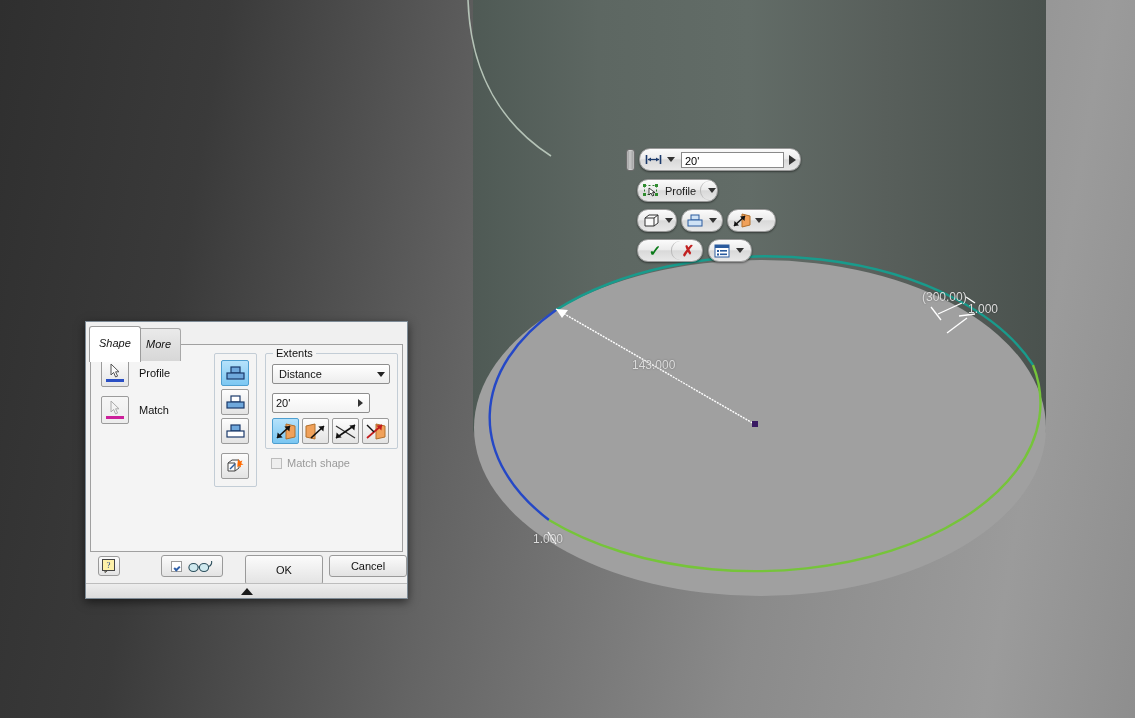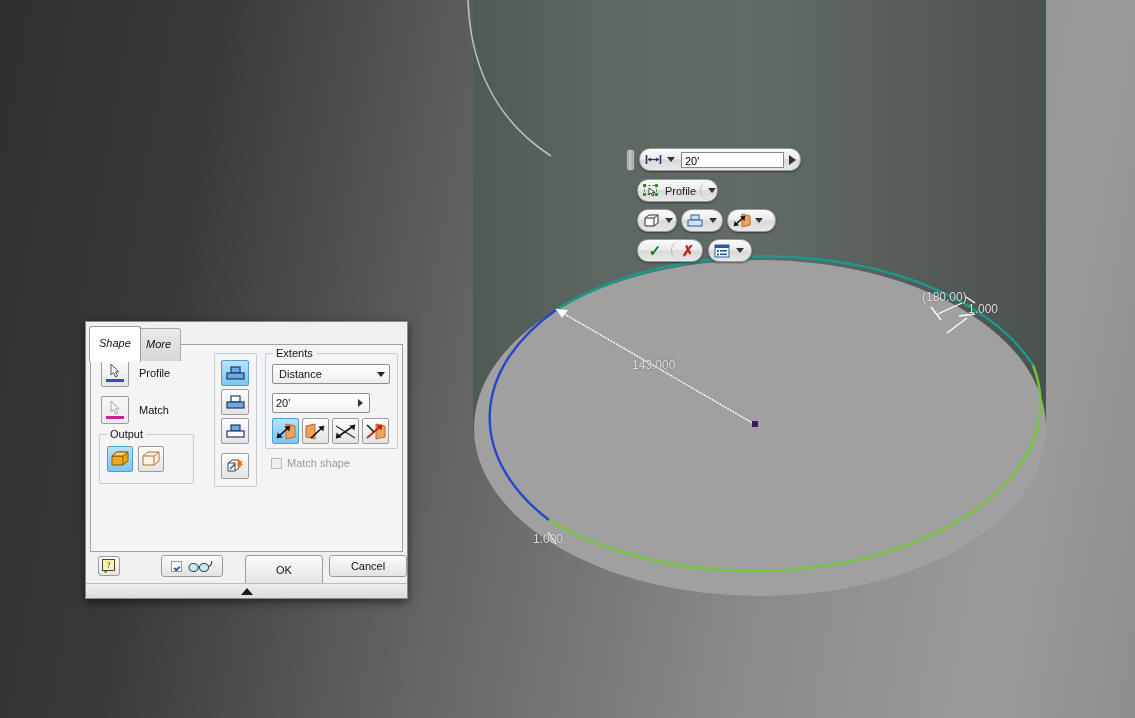--- a/index.html
+++ b/index.html
@@ -216,21 +216,21 @@
       <path d="M 947,333 L 967,318"></path>
       <path d="M 959,316 L 975,314"></path>
     </g>
 
     <g stroke="#ffffff" stroke-width="1.3" fill="none">
       <path d="M 548,532 L 556,544"></path>
     </g>
   </svg>
 
   <div class="dimtext" style="left:632px;top:358px;">143.000</div>
-  <div class="dimtext" style="left:922px;top:290px;">(180.00)</div>
+  <div class="dimtext" style="left:922px;top:290px;">(300.00)</div>
   <div class="dimtext" style="left:968px;top:302px;">1.000</div>
   <div class="dimtext" style="left:533px;top:532px;">1.000</div>
 
   <div id="mini-toolbar">
 
     <div class="mt-row" style="left:0;top:0;">
       <div class="mt-grip"></div>
       <div class="mt-pill" style="margin-left:4px;width:158px;">
         <div class="mt-btn">
           <svg width="17" height="11" viewBox="0 0 17 11">
@@ -349,40 +349,20 @@
       <div class="sel-row" style="position:absolute;left:10px;top:51px;">
         <div class="sel-btn" style="background:linear-gradient(180deg,#f6f6f6,#ececec);">
           <svg width="20" height="17" viewBox="0 0 20 17" style="position:absolute;left:3px;top:2px;">
             <path d="M6,2 L6,13 L8.6,10.4 L10.6,15 L12.6,14.1 L10.6,9.8 L14,9.8 Z" fill="#f3f3f3" stroke="#aaa" stroke-width="1"></path>
           </svg>
           <div class="underline" style="background:#cc1f9a;"></div>
         </div>
         <span class="sel-label">Match</span>
       </div>
 
-      <div class="group" style="left:8px;top:89px;width:93px;height:48px;">
-        <span class="group-title">Output</span>
-        <div style="position:absolute;left:7px;top:11px;display:flex;gap:5px;">
-          <div class="sq-btn sel">
-            <svg width="18" height="16" viewBox="0 0 18 16">
-              <path d="M1,5 L6,1 L17,1 L17,10 L12,14 L1,14 Z" fill="#f0a81f" stroke="#8a5a08" stroke-width="1"></path>
-              <path d="M1,5 L12,5 L12,14" fill="none" stroke="#8a5a08" stroke-width="1"></path>
-              <path d="M12,5 L17,1" fill="none" stroke="#8a5a08" stroke-width="1"></path>
-              <path d="M1,5 L6,1 L17,1 L12,5 Z" fill="#f8d37a" stroke="#8a5a08" stroke-width="1"></path>
-            </svg>
-          </div>
-          <div class="sq-btn">
-            <svg width="18" height="16" viewBox="0 0 18 16">
-              <path d="M1,5 L6,1 L17,1 L17,10 L12,14 L1,14 Z" fill="#fdf3e4" stroke="#b2702c" stroke-width="1"></path>
-              <path d="M1,5 L12,5 L12,14" fill="none" stroke="#b2702c" stroke-width="1"></path>
-              <path d="M12,5 L17,1" fill="none" stroke="#b2702c" stroke-width="1"></path>
-            </svg>
-          </div>
-        </div>
-      </div>
 
       <div class="group" style="left:123px;top:8px;width:41px;height:132px;">
         <div style="position:absolute;left:6px;top:6px;display:flex;flex-direction:column;gap:3px;">
           <div class="op-btn sel">
             <svg width="19" height="16" viewBox="0 0 19 16">
               <rect x="5" y="2" width="9" height="6" fill="#6fa8dc" stroke="#1b3a6b" stroke-width="1.2"></rect>
               <rect x="1" y="8" width="17" height="6" fill="#6fa8dc" stroke="#1b3a6b" stroke-width="1.2"></rect>
             </svg>
           </div>
           <div class="op-btn">

